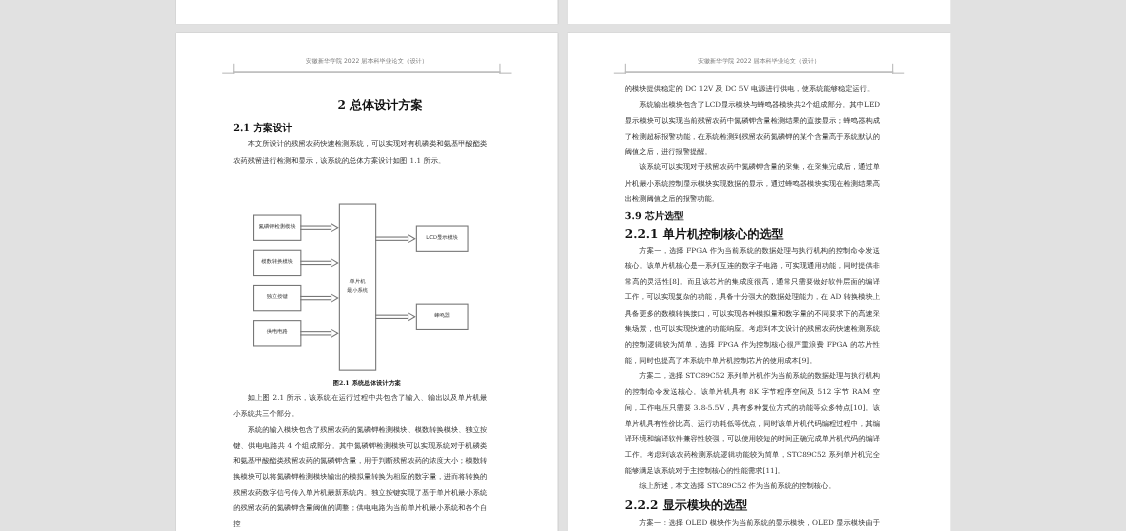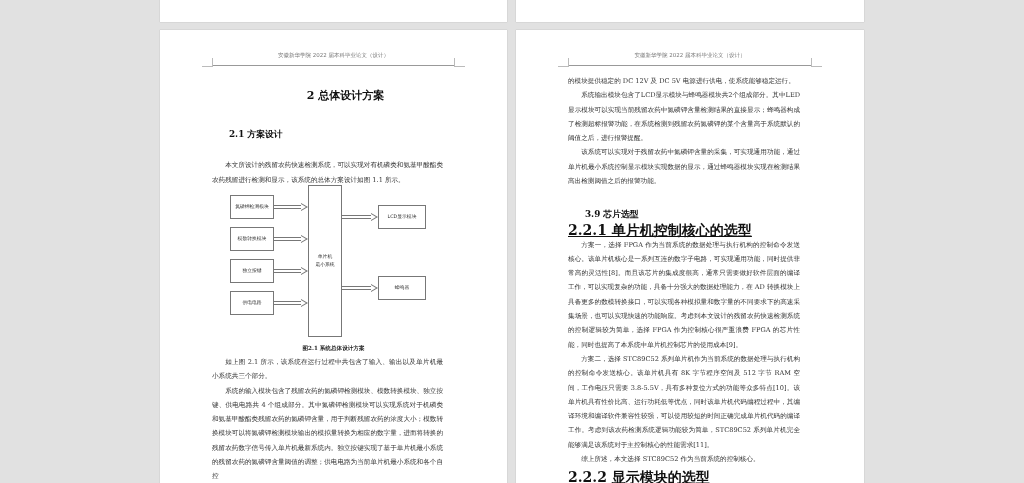--- a/index.html
+++ b/index.html
@@ -37,22 +37,22 @@
     font-size:6.6px; line-height:14.3px; color:#333;
     text-align:justify;
   }
   .para { text-indent:2em; margin:0; }
   .para-noindent { margin:0; }
 
   .chapter-title {
     position:absolute; left:0; right:0; top:58px;
     text-align:center; font-size:11px; font-weight:bold; color:#111;padding-left:24px;
   }
-  .h2 { font-size:8.8px; font-weight:bold; color:#111; margin:17px; }
-  .h3 { font-size:14px; font-weight:bold; color:#111; margin:0;text-decoration:underline; }
+  .h2 { font-size:8.8px; font-weight:bold; color:#111; margin:0; }
+  .h3 { font-size:11px; font-weight:bold; color:#111; margin:0; }
 
   .diagram { position:absolute; left:70px; top:155px; width:220px; height:165px; }
   .dbox {
     position:absolute; border:1px solid #777; background:#fff;
     font-size:4.8px; color:#333; display:flex; align-items:center; justify-content:center;
     text-align:center; font-family:"DejaVu Sans", sans-serif; line-height:8px;
   }
   .arrow { position:absolute; height:4px; }
   .arrow .shaft { position:absolute; left:0; top:0; height:2px; border-top:1px solid #777; border-bottom:1px solid #777; }
   .arrow .head {
@@ -141,21 +141,21 @@
 
 <div class="page" id="page-4">
   <div class="hdr">安徽新华学院 2022 届本科毕业论文（设计）</div>
   <div class="hdr-line"></div>
   <div class="corner c-tl"></div>
   <div class="corner c-tr"></div>
 
   <div class="body-text" style="top:44px;">
     <p class="para-noindent">的模块提供稳定的 DC 12V 及 DC 5V 电源进行供电，使系统能够稳定运行。</p>
     <p class="para">系统输出模块包含了LCD显示模块与蜂鸣器模块共2个组成部分。其中LED显示模块可以实现当前残留农药中氮磷钾含量检测结果的直接显示；蜂鸣器构成了检测超标报警功能，在系统检测到残留农药氮磷钾的某个含量高于系统默认的阈值之后，进行报警提醒。</p>
-    <p class="para">该系统可以实现对于残留农药中氮磷钾含量的采集，可实现通用功能，通过单片机最小系统控制显示模块实现数据的显示，通过蜂鸣器模块实现在检测结果高出检测阈值之后的报警功能。</p>
+    <p class="para">该系统可以实现对于残留农药中氮磷钾含量的采集，在采集完成后，通过单片机最小系统控制显示模块实现数据的显示，通过蜂鸣器模块实现在检测结果高出检测阈值之后的报警功能。</p>
   </div>
 
   <div class="body-text" style="top:160px;">
     <p class="h2" style="margin-bottom:2px;">3.9 芯片选型</p>
     <p class="h3">2.2.1 单片机控制核心的选型</p>
     <p class="para">方案一，选择 FPGA 作为当前系统的数据处理与执行机构的控制命令发送核心。该单片机核心是一系列互连的数字子电路，可实现通用功能，同时提供非常高的灵活性[8]。而且该芯片的集成度很高，通常只需要做好软件层面的编译工作，可以实现复杂的功能，具备十分强大的数据处理能力，在 AD 转换模块上具备更多的数模转换接口，可以实现各种模拟量和数字量的不同要求下的高速采集场景，也可以实现快速的功能响应。考虑到本文设计的残留农药快速检测系统的控制逻辑较为简单，选择 FPGA 作为控制核心很严重浪费 FPGA 的芯片性能，同时也提高了本系统中单片机控制芯片的使用成本[9]。</p>
     <p class="para">方案二，选择 STC89C52 系列单片机作为当前系统的数据处理与执行机构的控制命令发送核心。该单片机具有 8K 字节程序空间及 512 字节 RAM 空间，工作电压只需要 3.8-5.5V，具有多种复位方式的功能等众多特点[10]。该单片机具有性价比高、运行功耗低等优点，同时该单片机代码编程过程中，其编译环境和编译软件兼容性较强，可以使用较短的时间正确完成单片机代码的编译工作。考虑到该农药检测系统逻辑功能较为简单，STC89C52 系列单片机完全能够满足该系统对于主控制核心的性能需求[11]。</p>
     <p class="para">综上所述，本文选择 STC89C52 作为当前系统的控制核心。</p>
     <p class="h3" style="margin-top:4px;">2.2.2 显示模块的选型</p>
     <p class="para">方案一：选择 OLED 模块作为当前系统的显示模块，OLED 显示模块由于不</p>

